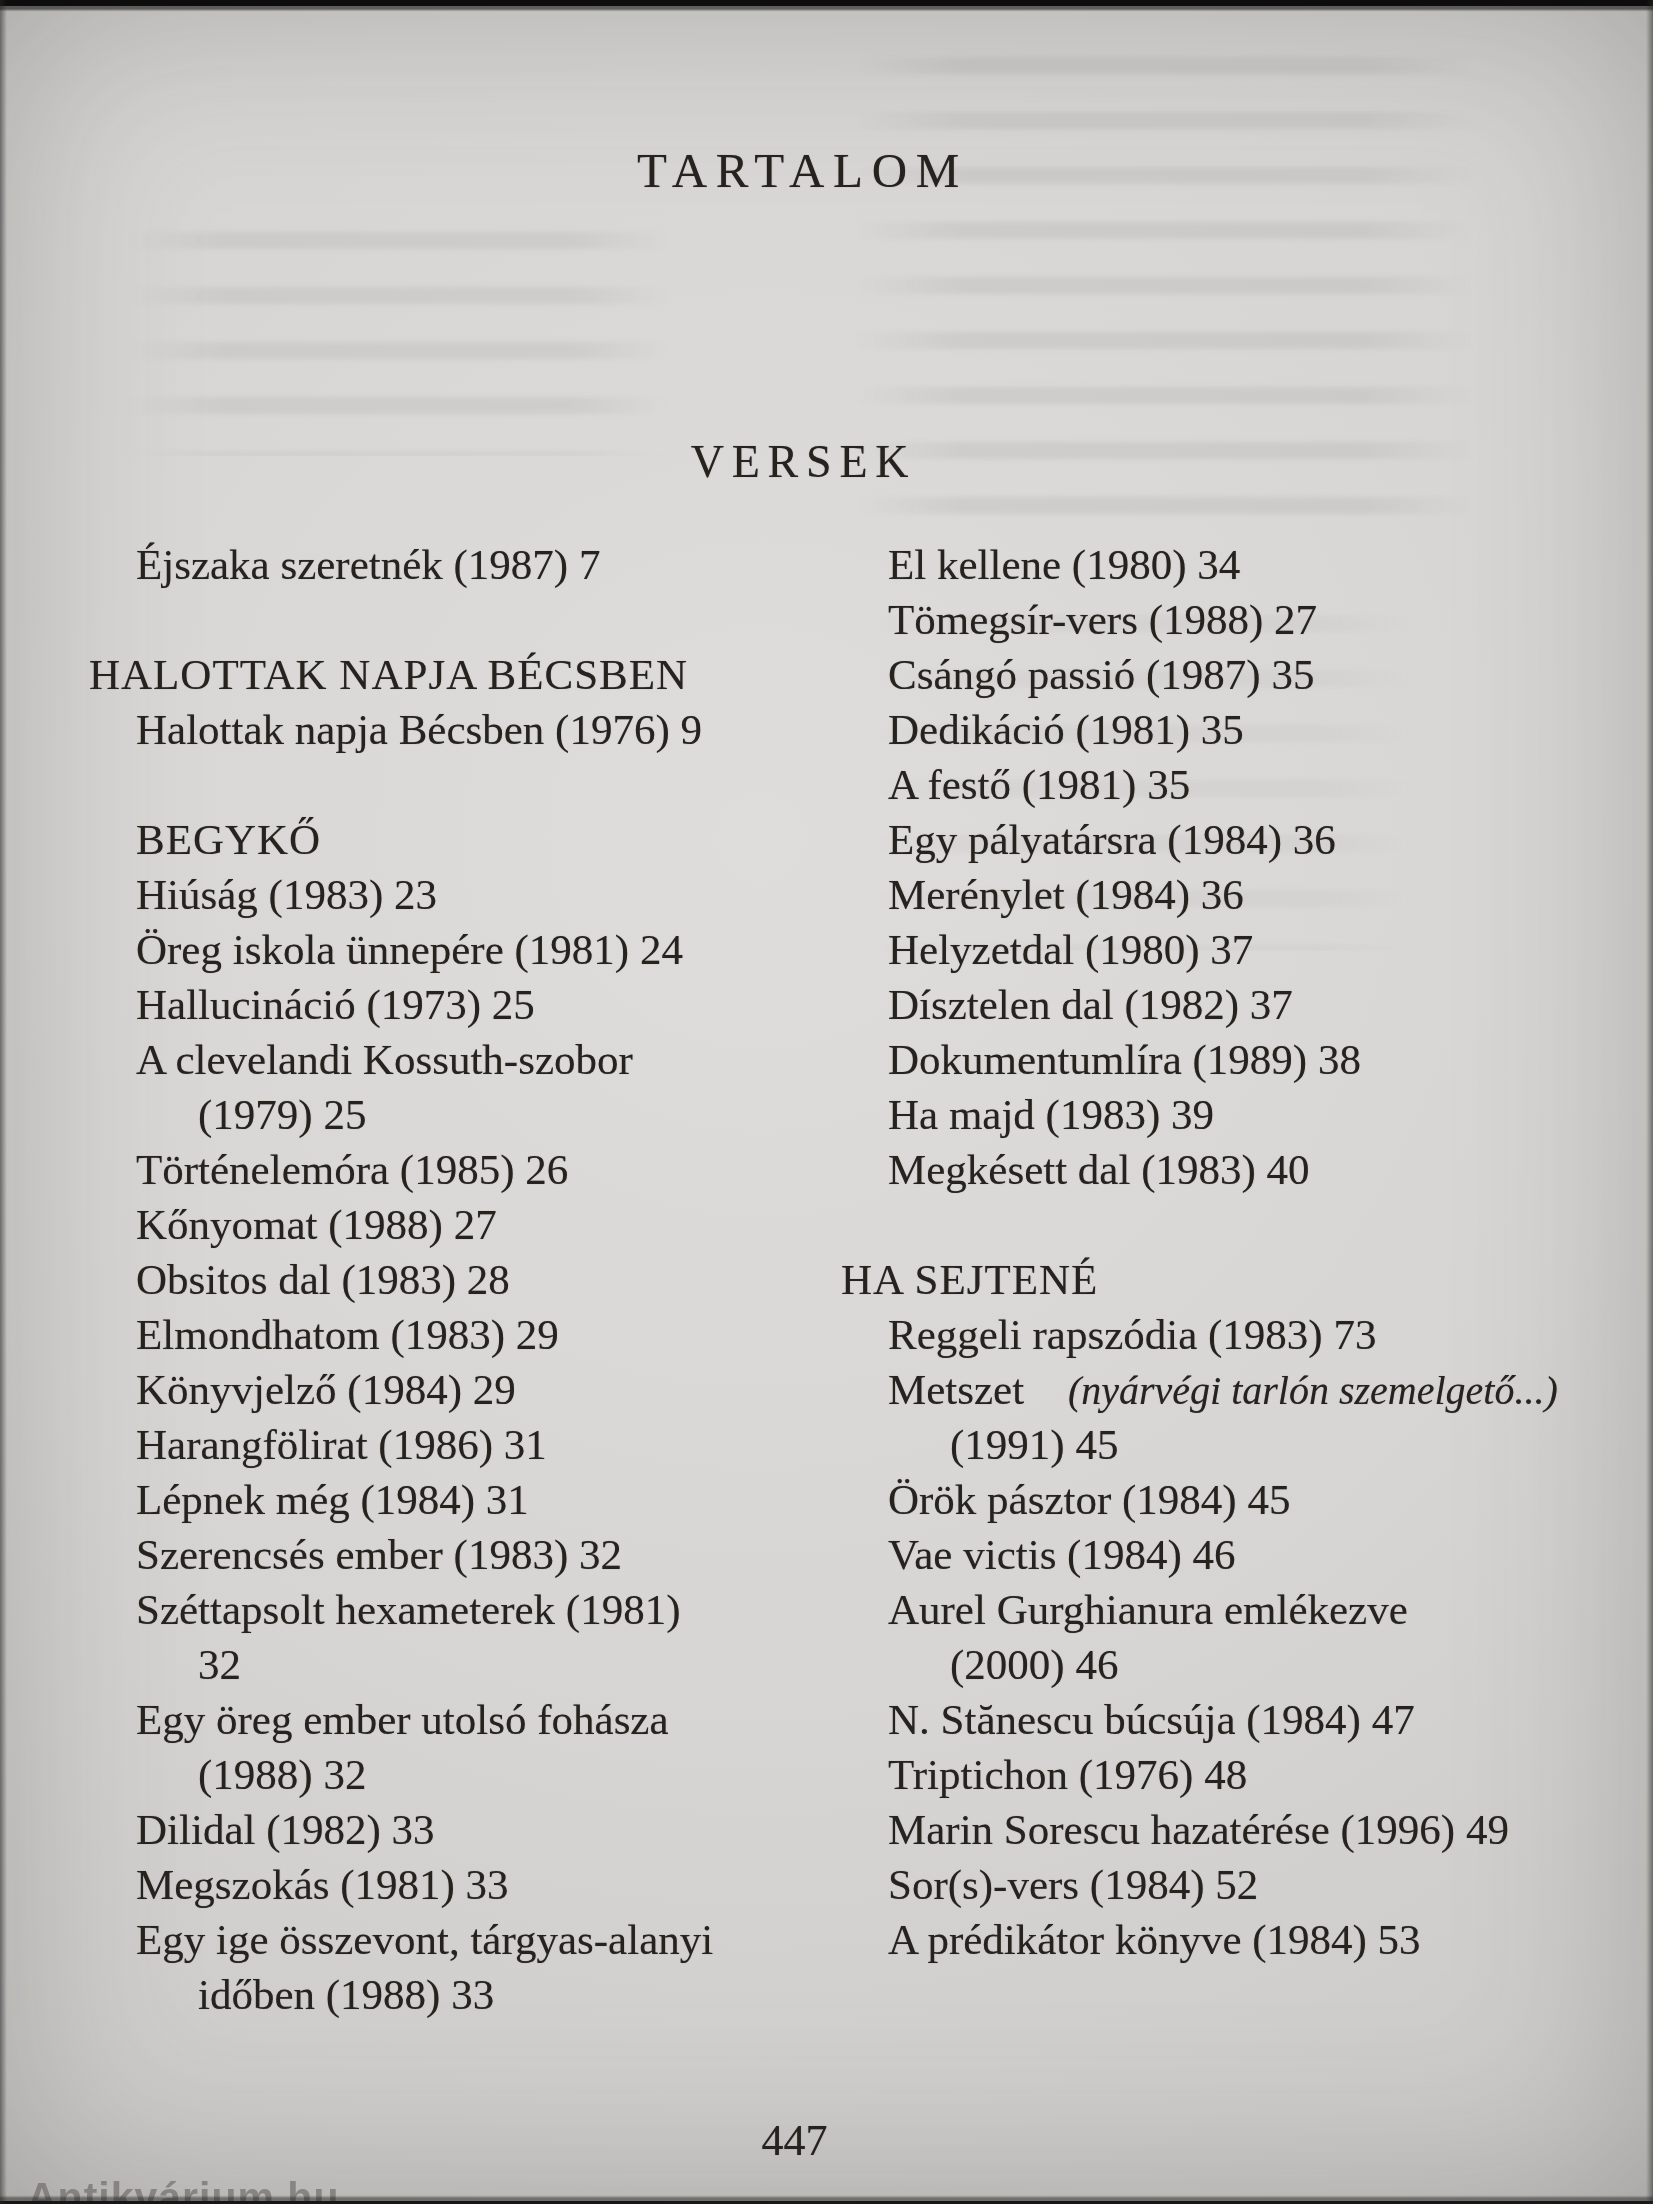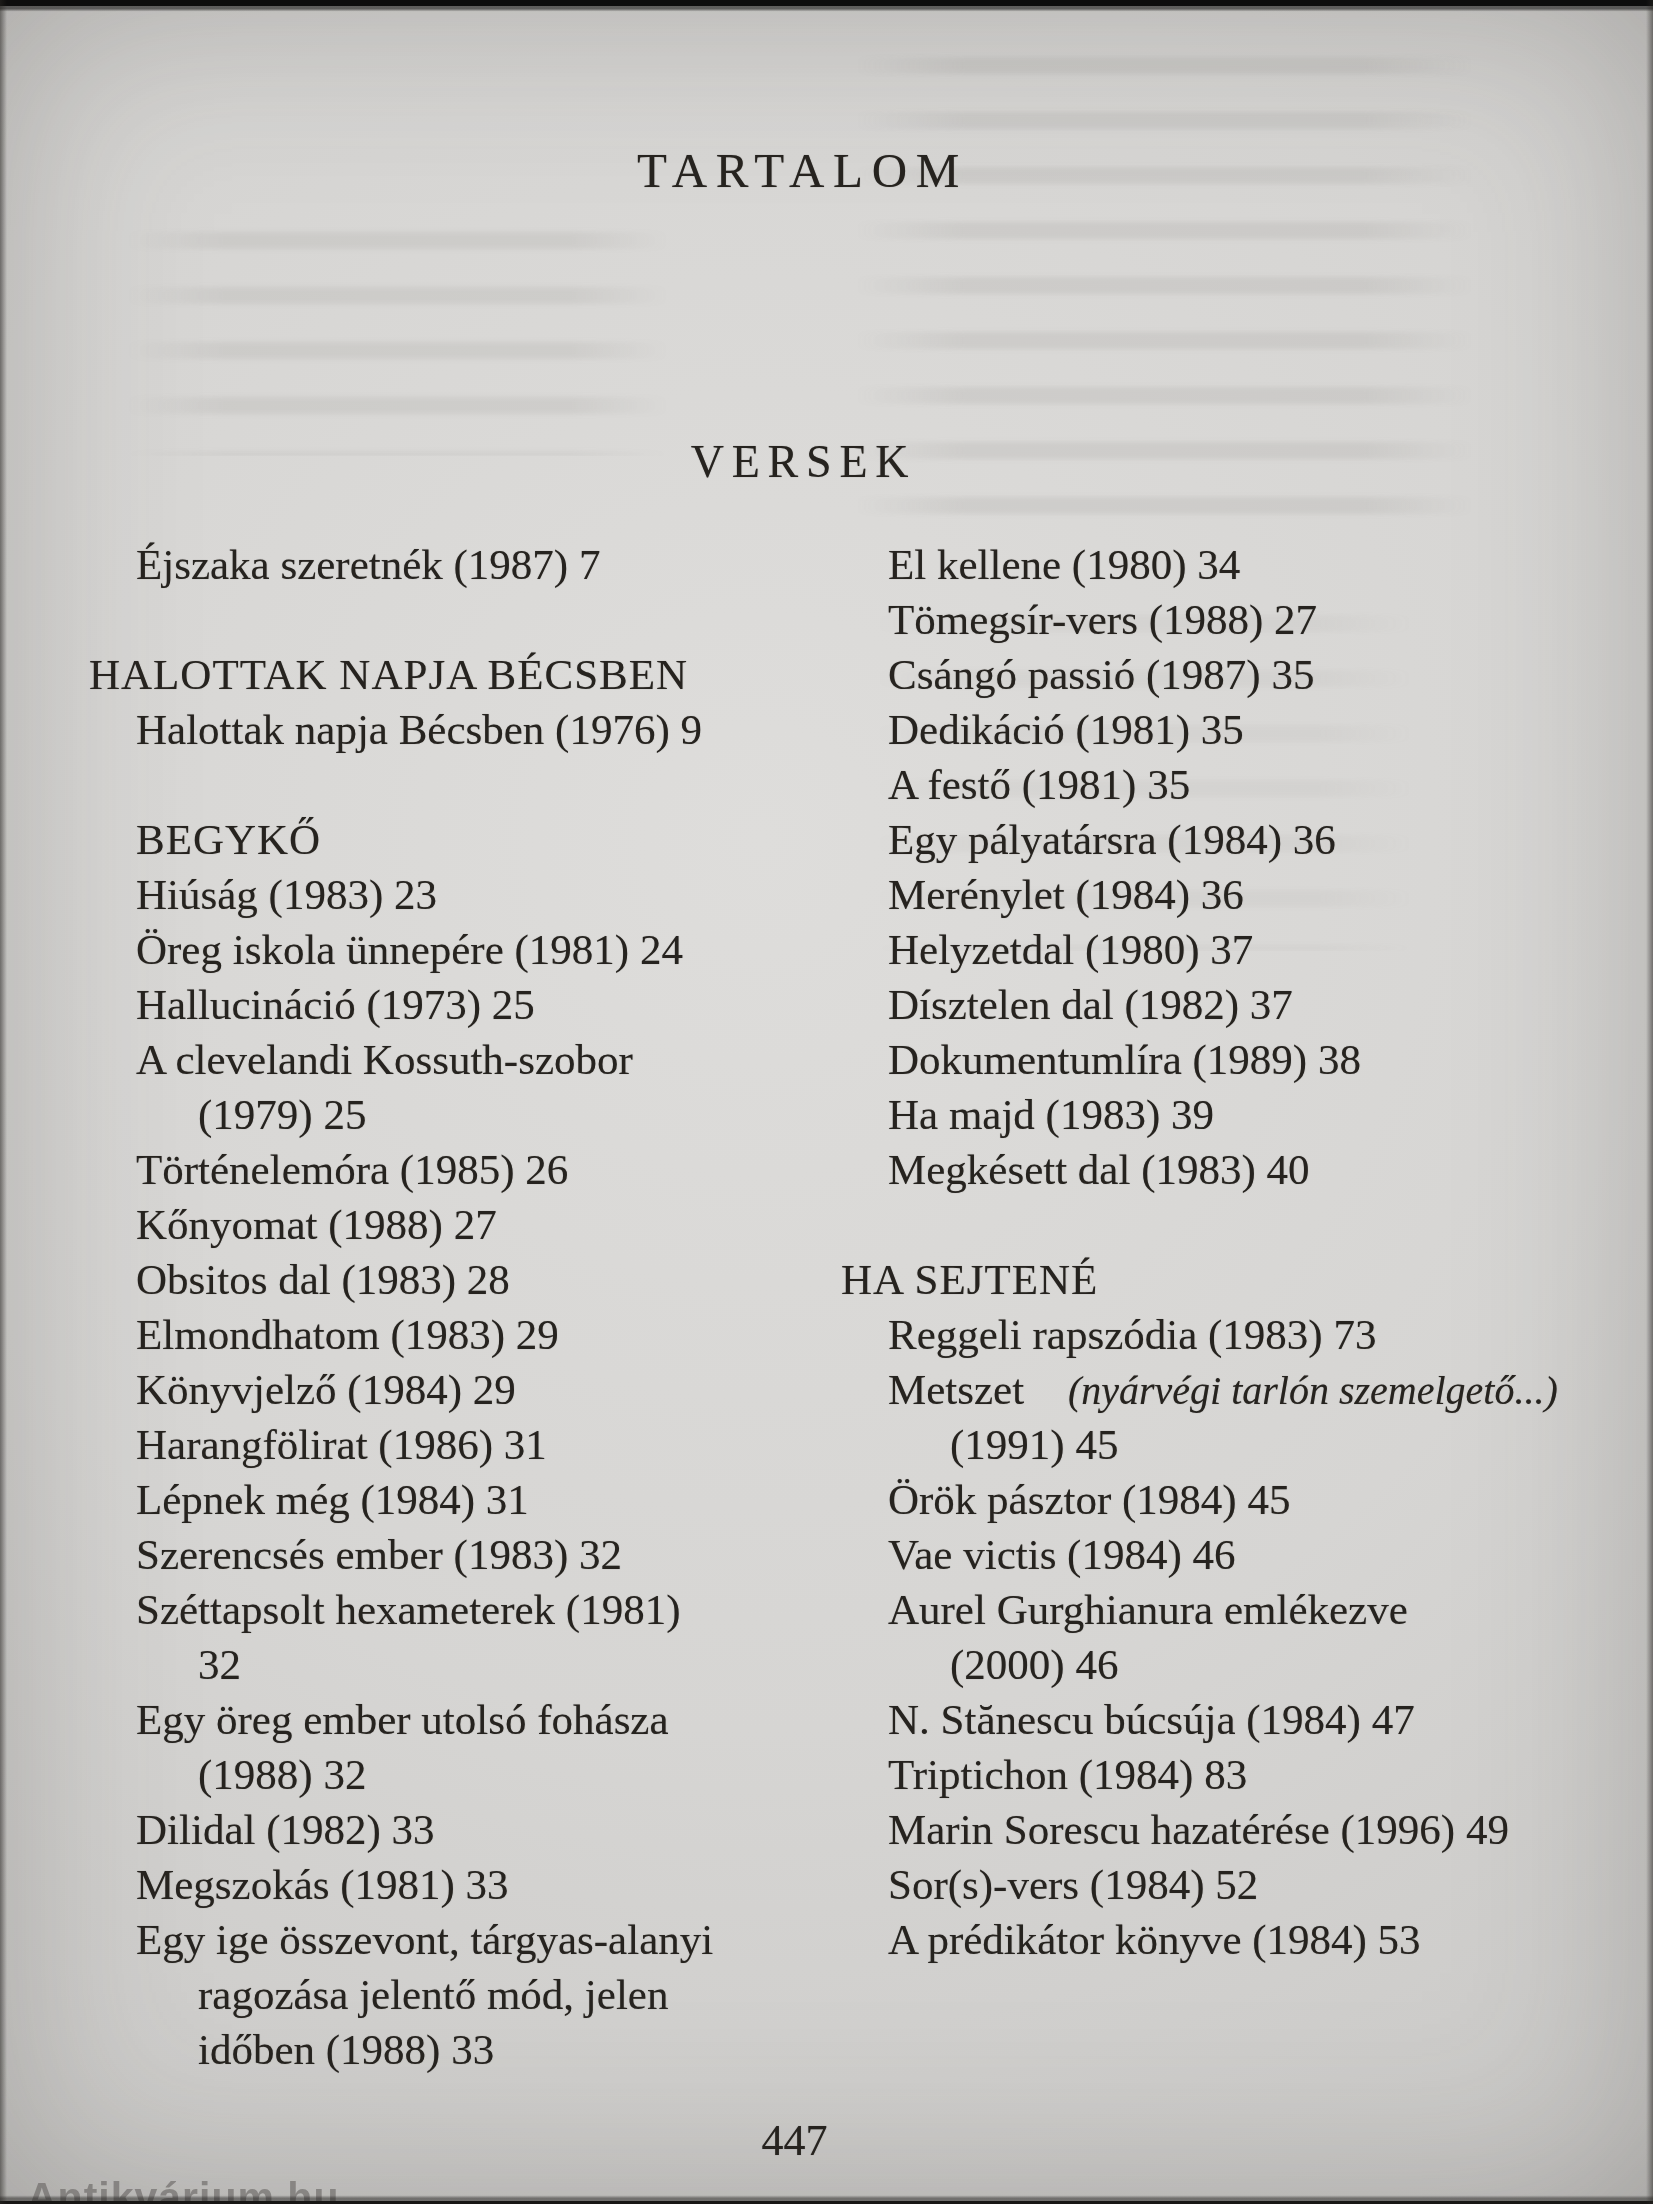--- a/index.html
+++ b/index.html
@@ -151,21 +151,20 @@
       <div class="line entry">Harangfölirat (1986) 31</div>
       <div class="line entry">Lépnek még (1984) 31</div>
       <div class="line entry">Szerencsés ember (1983) 32</div>
       <div class="line entry">Széttapsolt hexameterek (1981)</div>
       <div class="line cont">32</div>
       <div class="line entry">Egy öreg ember utolsó fohásza</div>
       <div class="line cont">(1988) 32</div>
       <div class="line entry">Dilidal (1982) 33</div>
       <div class="line entry">Megszokás (1981) 33</div>
       <div class="line entry">Egy ige összevont, tárgyas-alanyi</div>
-      <div class="line cont">ragozása jelentő mód, jelen</div>
       <div class="line cont">időben (1988) 33</div>
     </div>
   <div class="col col-right">
       <div class="line entry">El kellene (1980) 34</div>
       <div class="line entry">Tömegsír-vers (1988) 27</div>
       <div class="line entry">Csángó passió (1987) 35</div>
       <div class="line entry">Dedikáció (1981) 35</div>
       <div class="line entry">A festő (1981) 35</div>
       <div class="line entry">Egy pályatársra (1984) 36</div>
       <div class="line entry">Merénylet (1984) 36</div>
@@ -177,21 +176,21 @@
       <div class="line spacer">&nbsp;</div>
       <div class="line heading">HA SEJTENÉ</div>
       <div class="line entry">Reggeli rapszódia (1983) 73</div>
       <div class="line entry"><span>Metszet </span><span class="it">(nyárvégi tarlón szemelgető...)</span></div>
       <div class="line cont">(1991) 45</div>
       <div class="line entry">Örök pásztor (1984) 45</div>
       <div class="line entry">Vae victis (1984) 46</div>
       <div class="line entry">Aurel Gurghianura emlékezve</div>
       <div class="line cont">(2000) 46</div>
       <div class="line entry">N. Stănescu búcsúja (1984) 47</div>
-      <div class="line entry">Triptichon (1984) 83</div>
+      <div class="line entry">Triptichon (1976) 48</div>
       <div class="line entry">Marin Sorescu hazatérése (1996) 49</div>
       <div class="line entry">Sor(s)-vers (1984) 52</div>
       <div class="line entry">A prédikátor könyve (1984) 53</div>
     </div>
 
   <div class="folio center-axis">447</div>
 
   <div class="watermark">Antikvárium.hu</div>
 
   <div class="edge edge-top"></div>

